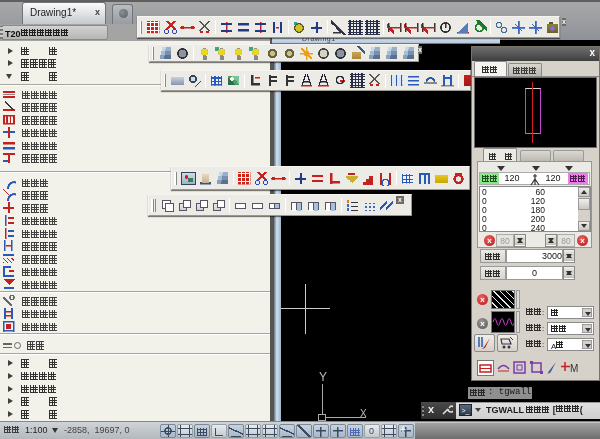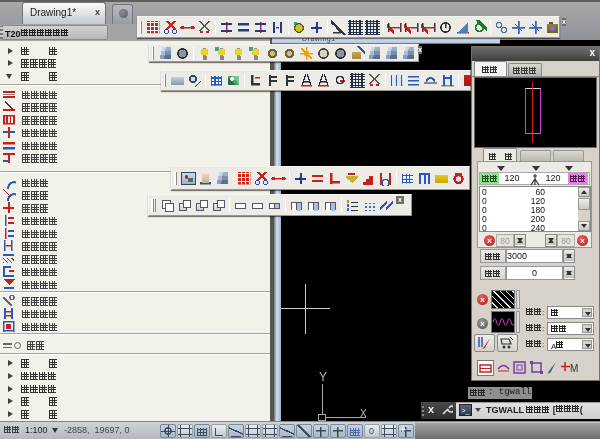--- a/index.html
+++ b/index.html
@@ -415,21 +415,21 @@
   </div>
 <div class="rx" style="left:484px;top:235px">x</div>
 <div class="a" style="left:496px;top:234px;width:18px;height:13px;background:#e6e4df;border:1px solid #aaa;color:#999;font-size:8.5px;text-align:center;line-height:12px">80</div>
 <div class="spin" style="left:514px;top:234px;height:13px"></div>
 <div class="spin" style="left:545px;top:234px;height:13px"></div>
 <div class="a" style="left:557px;top:234px;width:18px;height:13px;background:#e6e4df;border:1px solid #aaa;color:#999;font-size:8.5px;text-align:center;line-height:12px">80</div>
 <div class="rx" style="left:577px;top:235px">x</div>
 <div class="a" style="left:480px;top:249px;width:26px;height:14px;background:linear-gradient(#eceae5,#d8d5cf);border:1px solid #999">
     <span style="position:absolute;left:4px;top:3px"><i class="c cs" style="color:#222"></i><i class="c cs" style="color:#222"></i></span>
   </div>
-<div class="a" style="left:506px;top:249px;width:57px;height:14px;background:#fff;border:1px solid #999;font-size:9px;color:#111;text-align:left;line-height:13px">3000</div>
+<div class="a" style="left:506px;top:249px;width:57px;height:14px;background:#fff;border:1px solid #999;font-size:9px;color:#111;text-align:right;line-height:13px">3000</div>
 <div class="spin" style="left:563px;top:249px;height:14px"></div>
 <div class="a" style="left:480px;top:266px;width:26px;height:14px;background:linear-gradient(#eceae5,#d8d5cf);border:1px solid #999">
     <span style="position:absolute;left:4px;top:3px"><i class="c cs" style="color:#222"></i><i class="c cs" style="color:#222"></i></span>
   </div>
 <div class="a" style="left:506px;top:266px;width:57px;height:14px;background:#fff;border:1px solid #999;font-size:9px;color:#111;text-align:center;line-height:13px">0</div>
 <div class="spin" style="left:563px;top:266px;height:14px"></div>
 <div class="rx" style="left:477px;top:294px">x</div>
 <div class="a" style="left:491px;top:290px;width:24px;height:19px;background:repeating-linear-gradient(45deg,#000 0 3.5px,#e8e8e8 3.5px 4.5px);border:1px solid #777"></div>
 <div class="a" style="left:516px;top:290px;width:4px;height:19px;background:#ddd;border:1px solid #999"></div>
 <div class="rx" style="left:477px;top:318px;background:radial-gradient(circle at 40% 35%,#999,#555)">x</div>

